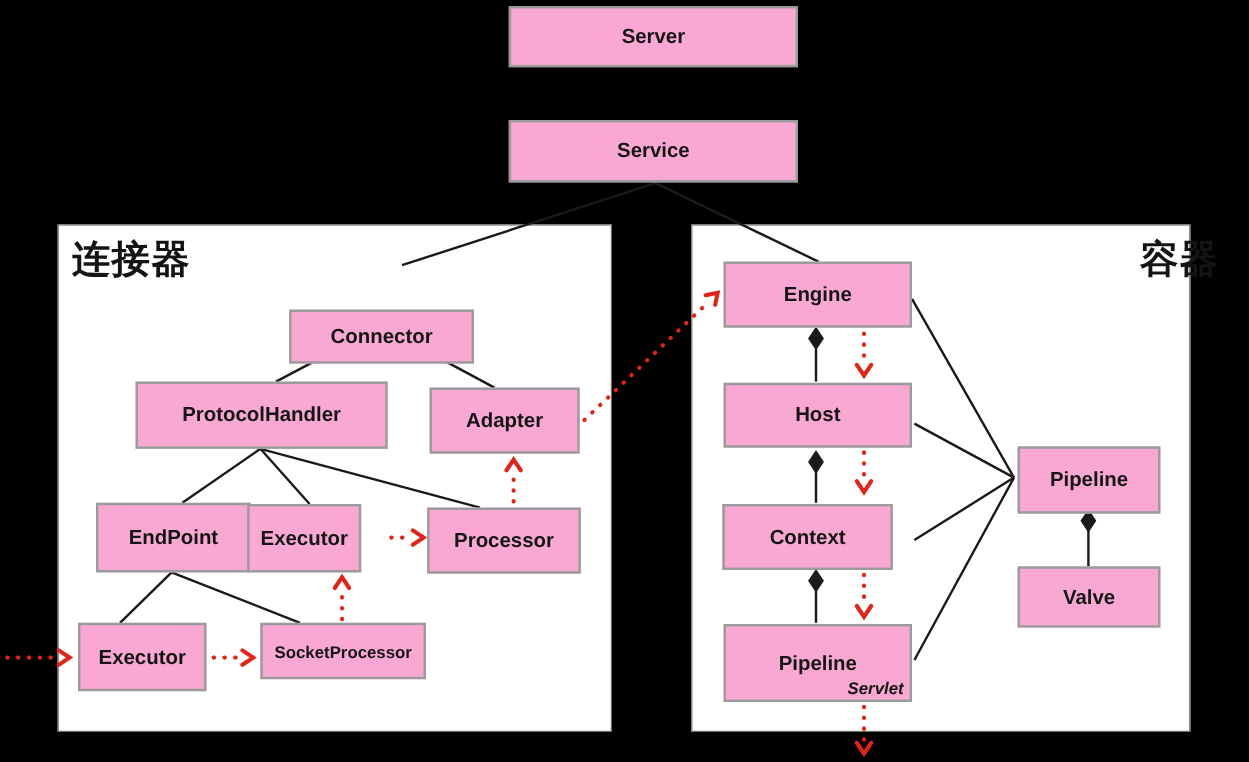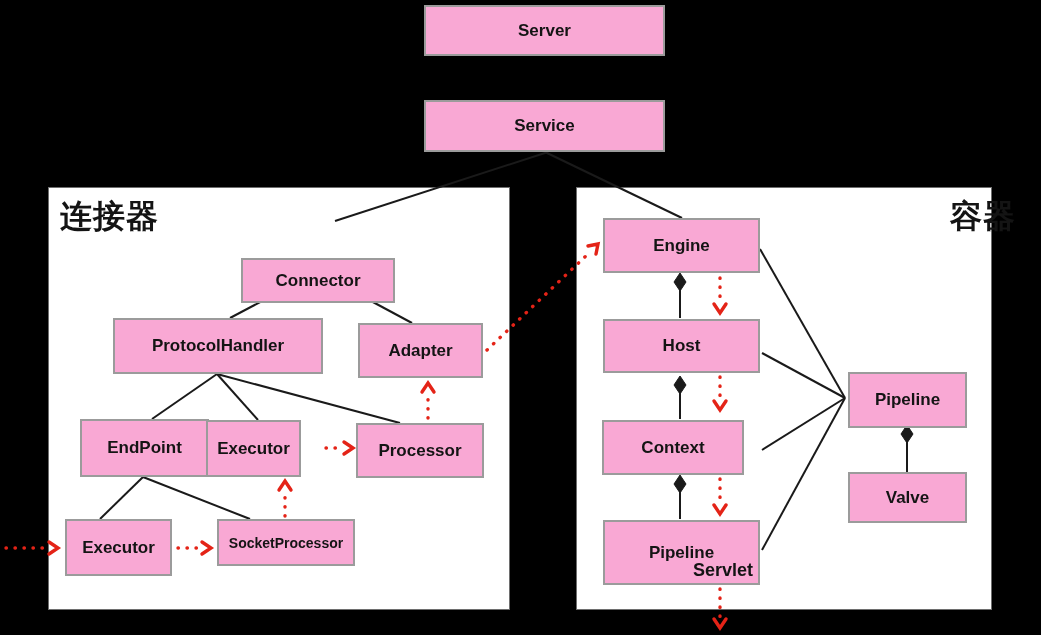--- a/index.html
+++ b/index.html
@@ -20,22 +20,23 @@
     letter-spacing:1px;z-index:4;
   }
   svg#wires{position:absolute;left:0;top:0;z-index:2;pointer-events:none;}
   .box{
     position:absolute;background:#f9a8d4;border:2px solid var(--box-border);
     box-sizing:border-box;display:flex;align-items:center;justify-content:center;
     color:var(--text);font-size:17px;font-weight:bold;z-index:3;
   }
   .box.small-label{font-size:14px;}
   .sub-note{
-    position:absolute;right:5px;bottom:2px;font-size:18px;font-weight:bold;
+    position:absolute;right:5px;bottom:2px;font-size:14px;font-weight:bold;
     color:var(--text);
+    font-style:italic;
   }
   .blk{stroke:var(--line);stroke-width:2;fill:none;}
   .dots{stroke:var(--red);stroke-width:3.4;fill:none;stroke-linecap:round;stroke-dasharray:0.4 8.6;}
   .head{stroke:var(--red);stroke-width:3.4;fill:none;stroke-linecap:round;stroke-linejoin:miter;}
   .diamond{fill:var(--line);stroke:var(--line);}
 </style>
 </head>
 <body>
 
 <div id="stage">

